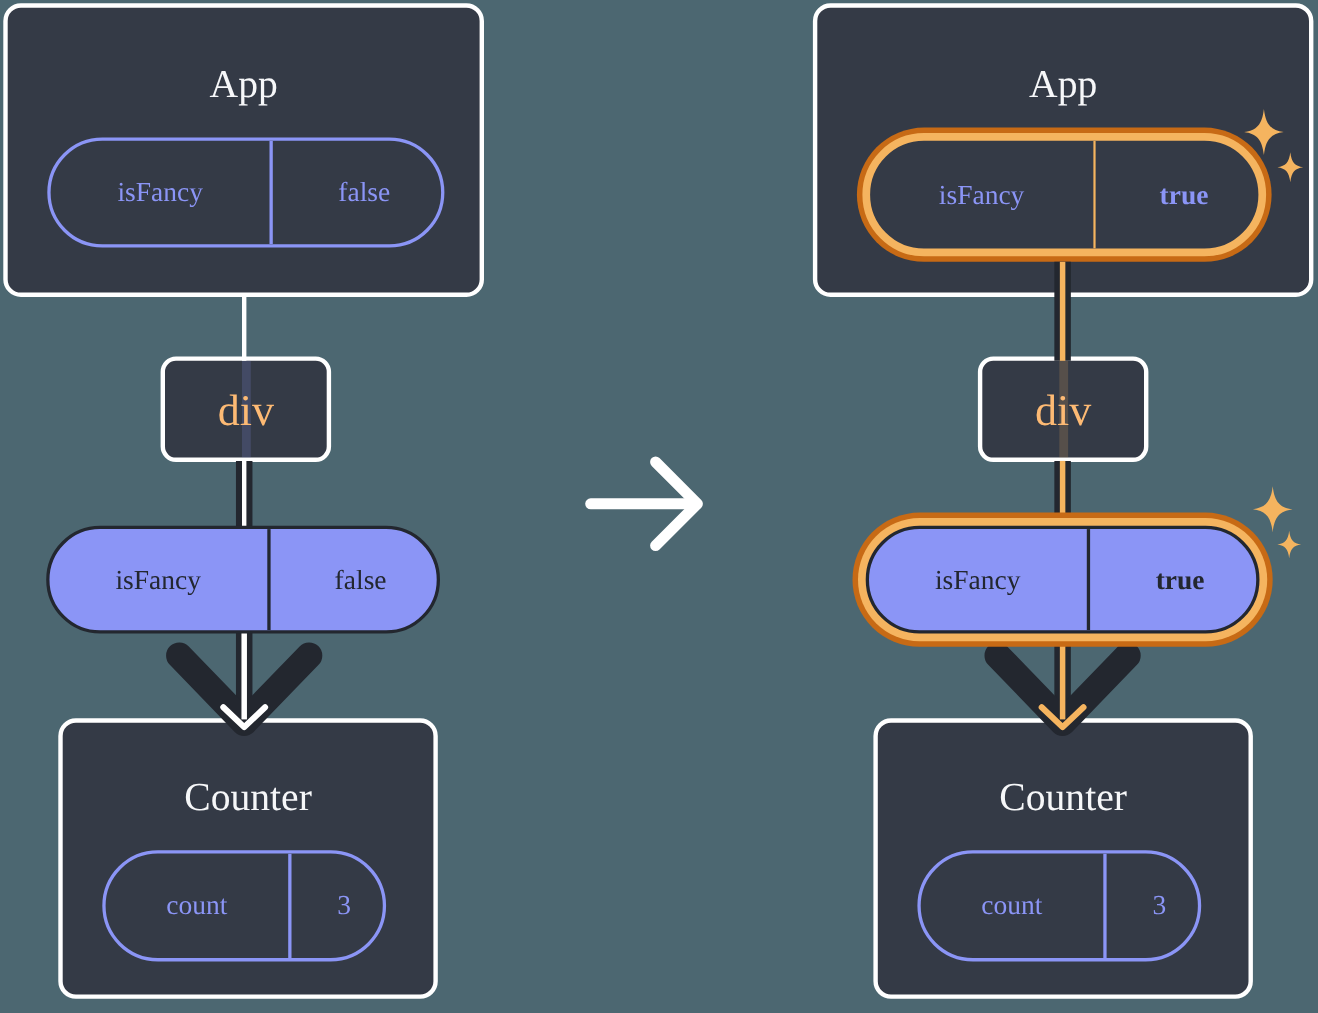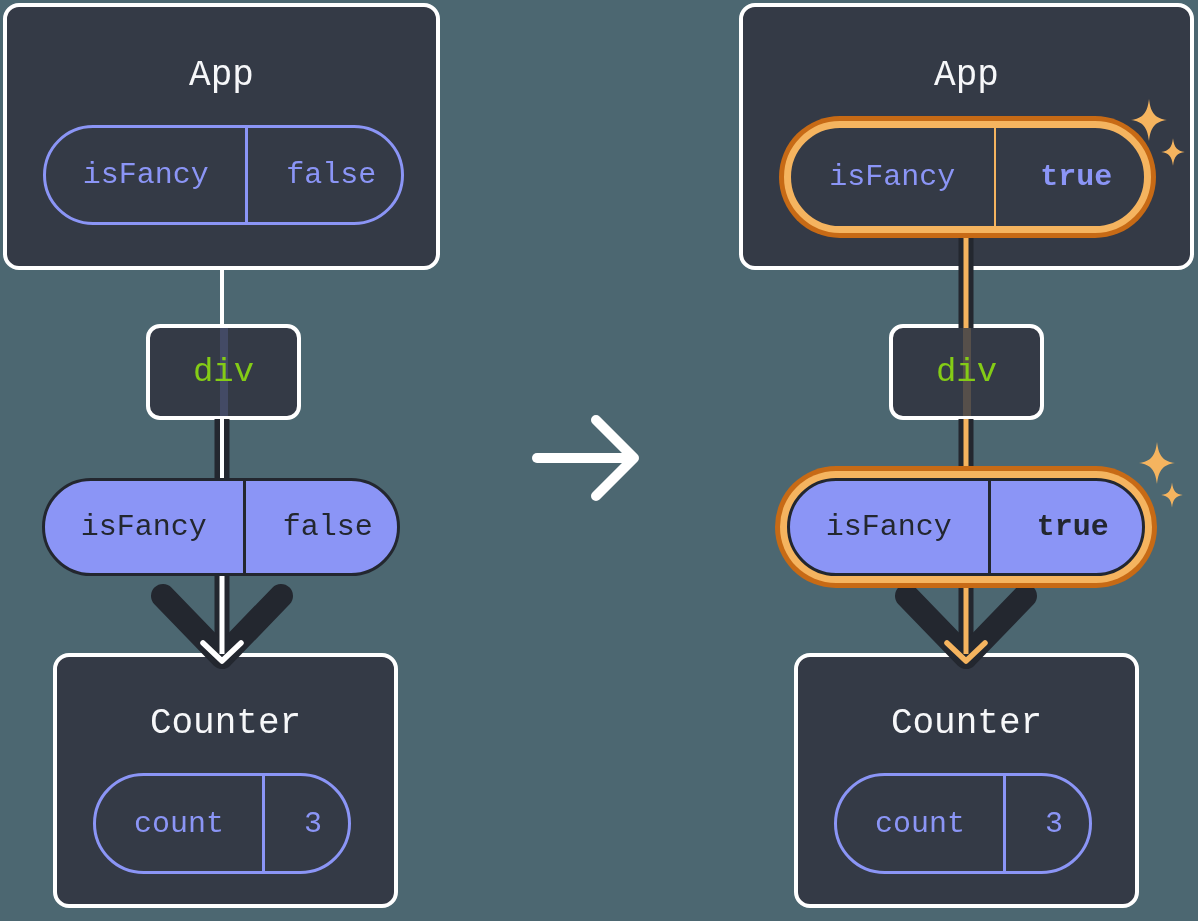--- a/index.html
+++ b/index.html
@@ -1,19 +1,19 @@
 <!DOCTYPE html>
 <html><head>
 <meta charset="utf-8">
 <style>
   html,body{margin:0;padding:0;background:#4C6771;}
   .stage{
     position:relative;width:1198px;height:921px;overflow:hidden;
     background:#4C6771;
-    font-family:Liberation Mono, monospace;
+    font-family:Liberation Serif, serif;
   }
   
   .box{
     position:absolute;box-sizing:border-box;
     background:#343A46;border:4px solid #FFFFFF;border-radius:16px;
     z-index:1;
   }
   .small-box{
     position:absolute;box-sizing:border-box;
     background:#343A46;border:4px solid #FFFFFF;border-radius:14px;
@@ -22,29 +22,29 @@
   }
   .box-title{
     position:absolute;left:0;width:100%;text-align:center;
     color:#F6F7F9;font-size:36px;line-height:44px;font-weight:400;
   }
   .pass-line{
     position:absolute;top:0;bottom:0;left:50%;width:8px;margin-left:-4px;
   }
   .pass-line.purple{background:rgba(139,149,246,0.18);}
   .pass-line.orange{background:rgba(245,180,95,0.18);}
-  .small-box .label{position:relative;color:#84cc16;font-size:34px;z-index:2;}
+  .small-box .label{position:relative;color:#fdba74;font-size:40px;z-index:2;}
   
   .pill{
     position:absolute;box-sizing:border-box;display:flex;
     border-radius:70px;overflow:hidden;z-index:3;
   }
   .pill .cell{
     display:flex;align-items:center;justify-content:center;
-    font-size:30px;line-height:1;box-sizing:border-box;
+    font-size:25px;line-height:1;box-sizing:border-box;
   }
   .pill .cell.key{width:57%;}
   .pill .cell.val{flex:1;margin-left:13px;}
   .pill.outline{border:3px solid #8B95F6;color:#8B95F6;background:transparent;}
   .pill.outline .cell.key{border-right:3px solid #8B95F6;}
   .pill.filled{background:#8B95F6;border:3px solid #23272F;color:#23272F;}
   .pill.filled .cell.key{border-right:3px solid #23272F;}
   .pill.ring-dark{
     border:7px solid #F5B45F;color:#8B95F6;background:#343A46;
     box-shadow:0 0 0 5px #C76A15;

